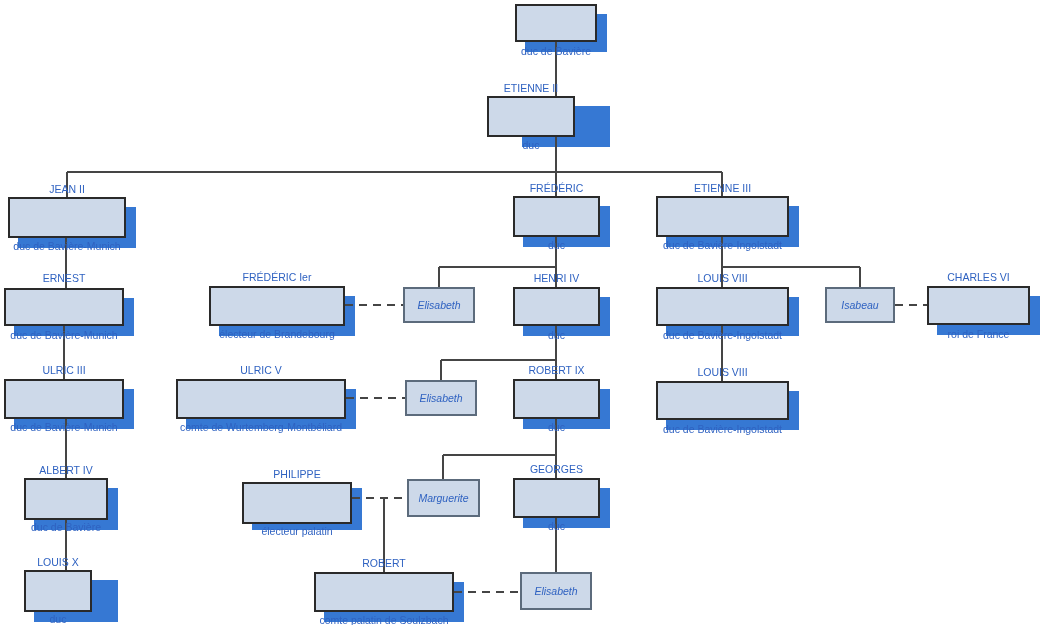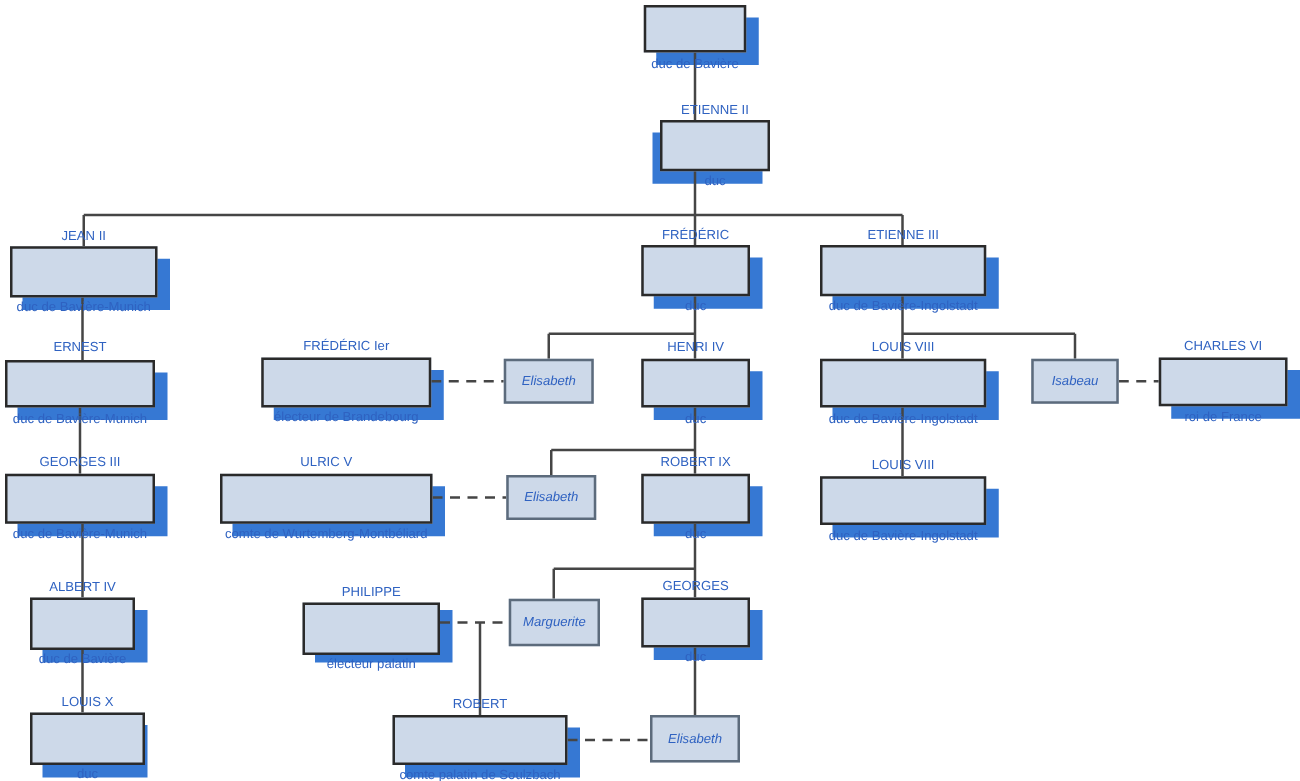--- a/index.html
+++ b/index.html
@@ -84,21 +84,21 @@
       <line x1="346" y1="398" x2="405" y2="398" stroke="#454545" stroke-width="2" stroke-dasharray="8 6"></line>
       <line x1="352" y1="498" x2="407" y2="498" stroke="#454545" stroke-width="2" stroke-dasharray="8 6"></line>
       <line x1="454" y1="592" x2="520" y2="592" stroke="#454545" stroke-width="2" stroke-dasharray="8 6"></line>
     </svg>
 <div class="node-shadow" style="left: 525px; top: 14px; width: 82px; height: 38px;"></div>
     <div class="node main" style="left: 515px; top: 4px; width: 82px; height: 38px;">
     <span class="name">LOUIS III</span>
     <span class="subtitle">duc de Bavière</span>
   </div>
     <div class="node-shadow" style="left: 522px; top: 106px; width: 88px; height: 41px;"></div>
-    <div class="node main" style="left: 528px; top: 96px; width: 88px; height: 41px;">
+    <div class="node main" style="left: 487px; top: 96px; width: 88px; height: 41px;">
     <span class="name">ETIENNE II</span>
     <span class="subtitle">duc</span>
   </div>
     <div class="node-shadow" style="left: 18px; top: 207px; width: 118px; height: 41px;"></div>
     <div class="node main" style="left: 8px; top: 197px; width: 118px; height: 41px;">
     <span class="name">JEAN II</span>
     <span class="subtitle">duc de Bavière-Munich</span>
   </div>
     <div class="node-shadow" style="left: 523px; top: 206px; width: 87px; height: 41px;"></div>
     <div class="node main" style="left: 513px; top: 196px; width: 87px; height: 41px;">
@@ -138,21 +138,21 @@
     <span class="name">Isabeau</span>
 
   </div>
     <div class="node-shadow" style="left: 937px; top: 296px; width: 103px; height: 39px;"></div>
     <div class="node main" style="left: 927px; top: 286px; width: 103px; height: 39px;">
     <span class="name">CHARLES VI</span>
     <span class="subtitle">roi de France</span>
   </div>
     <div class="node-shadow" style="left: 14px; top: 389px; width: 120px; height: 40px;"></div>
     <div class="node main" style="left: 4px; top: 379px; width: 120px; height: 40px;">
-    <span class="name">GEORGES III</span>
+    <span class="name">ULRIC III</span>
     <span class="subtitle">duc de Bavière-Munich</span>
   </div>
     <div class="node-shadow" style="left: 186px; top: 389px; width: 170px; height: 40px;"></div>
     <div class="node main" style="left: 176px; top: 379px; width: 170px; height: 40px;">
     <span class="name">ULRIC V</span>
     <span class="subtitle">comte de Wurtemberg-Montbéliard</span>
   </div>
     <div class="node plain" style="left: 405px; top: 380px; width: 72px; height: 36px;">
     <span class="name">Elisabeth</span>
 
@@ -180,21 +180,21 @@
     <div class="node plain" style="left: 407px; top: 479px; width: 73px; height: 38px;">
     <span class="name">Marguerite</span>
 
   </div>
     <div class="node-shadow" style="left: 523px; top: 488px; width: 87px; height: 40px;"></div>
     <div class="node main" style="left: 513px; top: 478px; width: 87px; height: 40px;">
     <span class="name">GEORGES</span>
     <span class="subtitle">duc</span>
   </div>
     <div class="node-shadow" style="left: 34px; top: 580px; width: 84px; height: 42px;"></div>
-    <div class="node main" style="left: 24px; top: 570px; width: 92px; height: 42px;">
+    <div class="node main" style="left: 24px; top: 570px; width: 68px; height: 42px;">
     <span class="name">LOUIS X</span>
     <span class="subtitle">duc</span>
   </div>
     <div class="node-shadow" style="left: 324px; top: 582px; width: 140px; height: 40px;"></div>
     <div class="node main" style="left: 314px; top: 572px; width: 140px; height: 40px;">
     <span class="name">ROBERT</span>
     <span class="subtitle">comte palatin de Soulzbach</span>
   </div>
     <div class="node plain" style="left: 520px; top: 572px; width: 72px; height: 38px;">
     <span class="name">Elisabeth</span>

